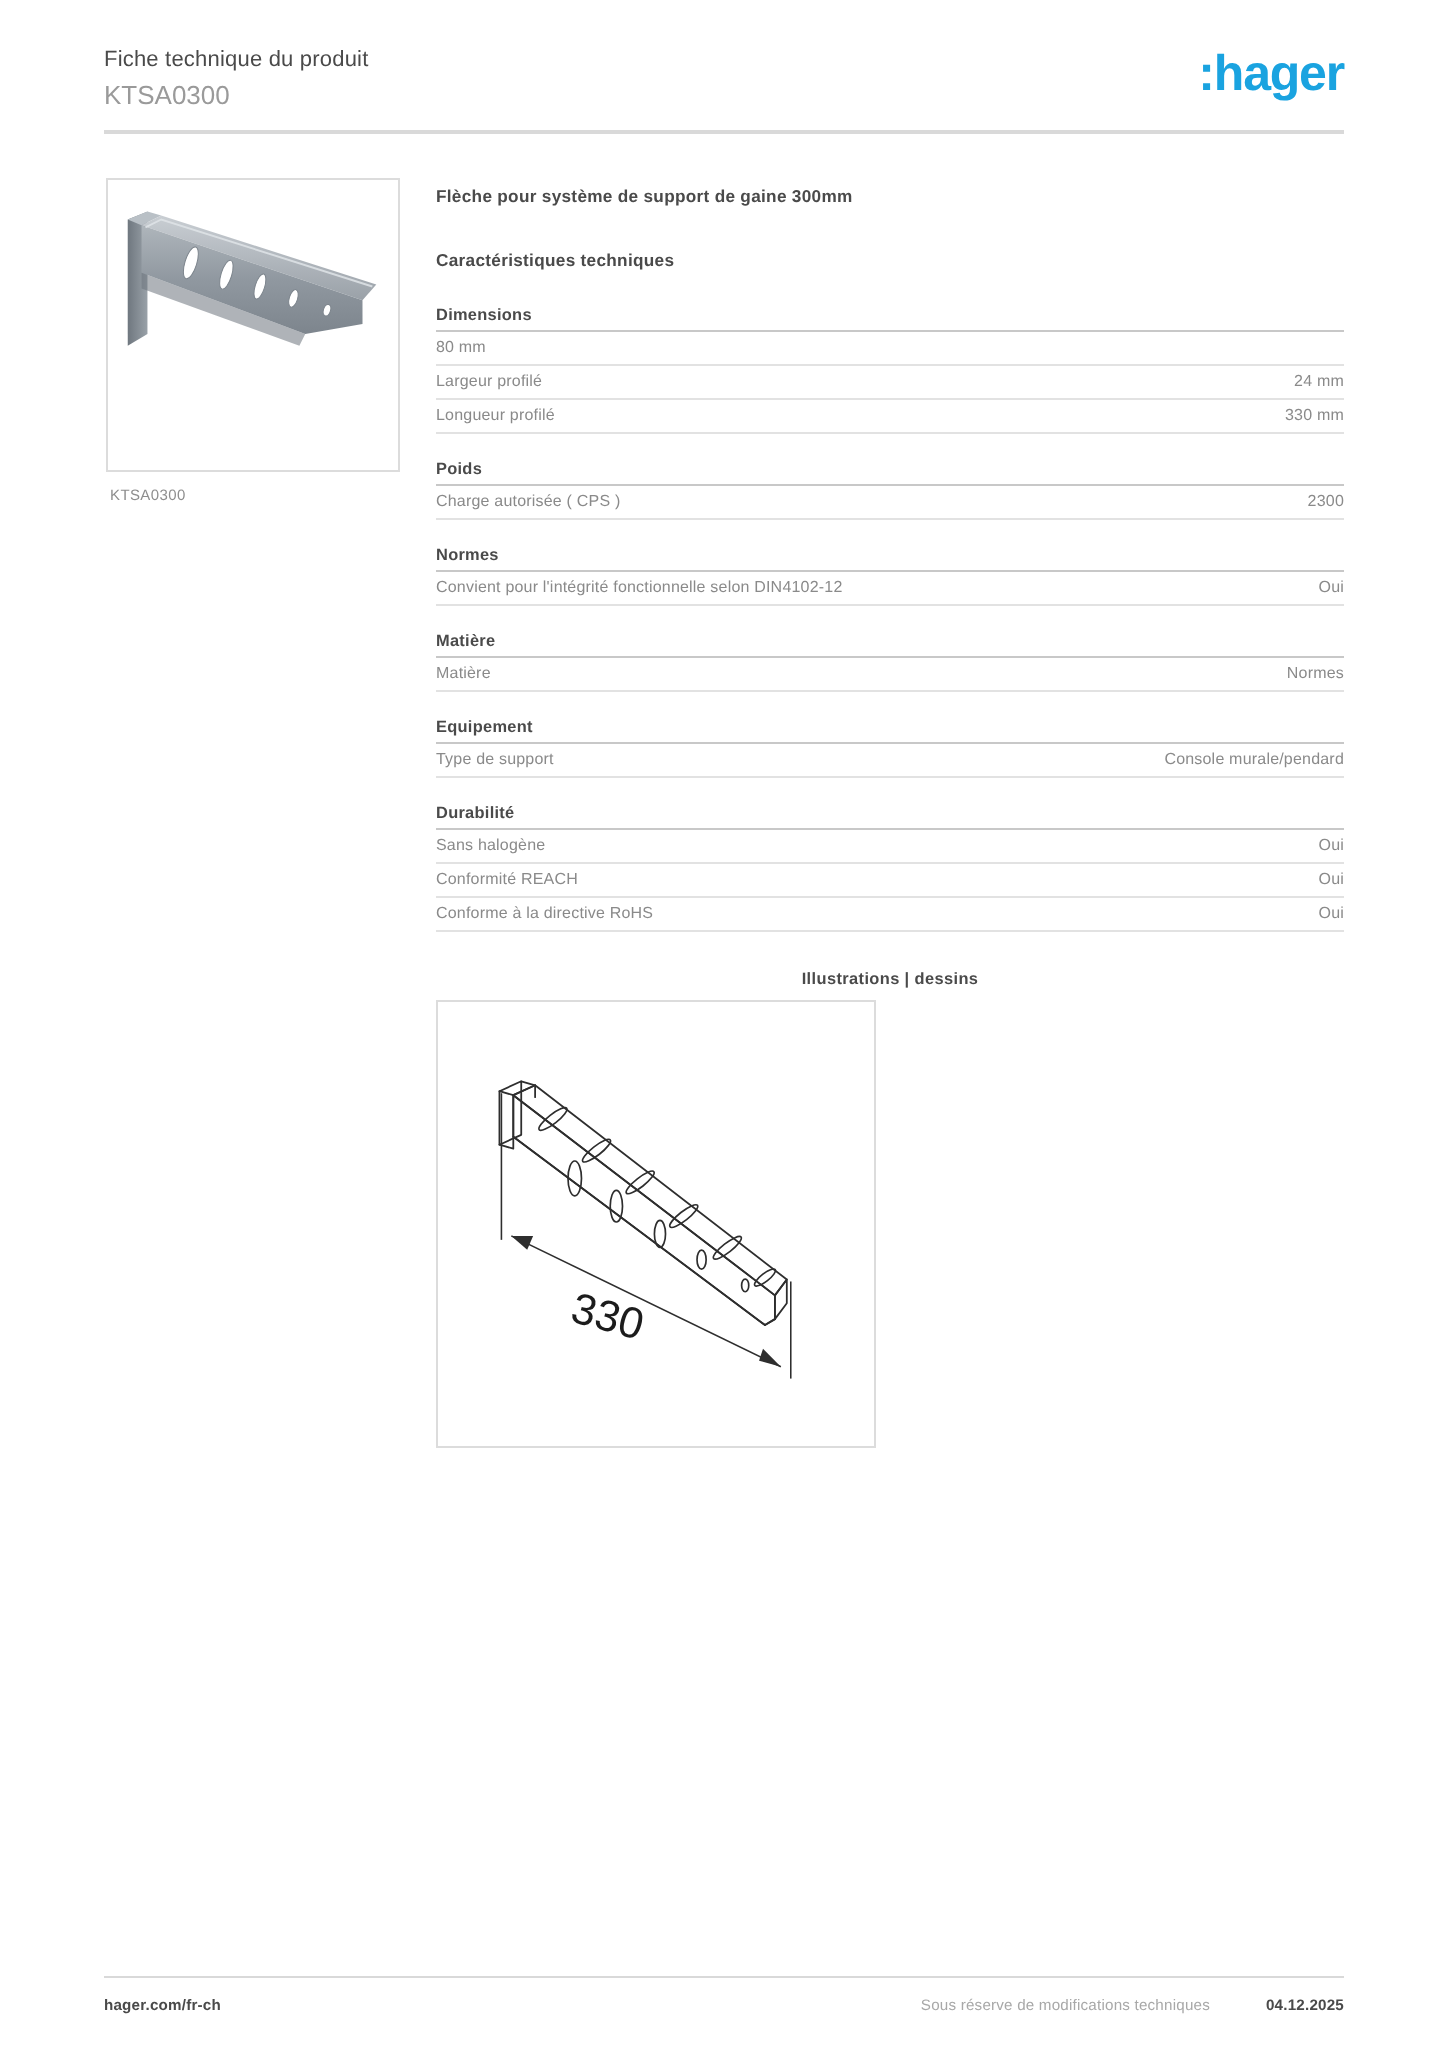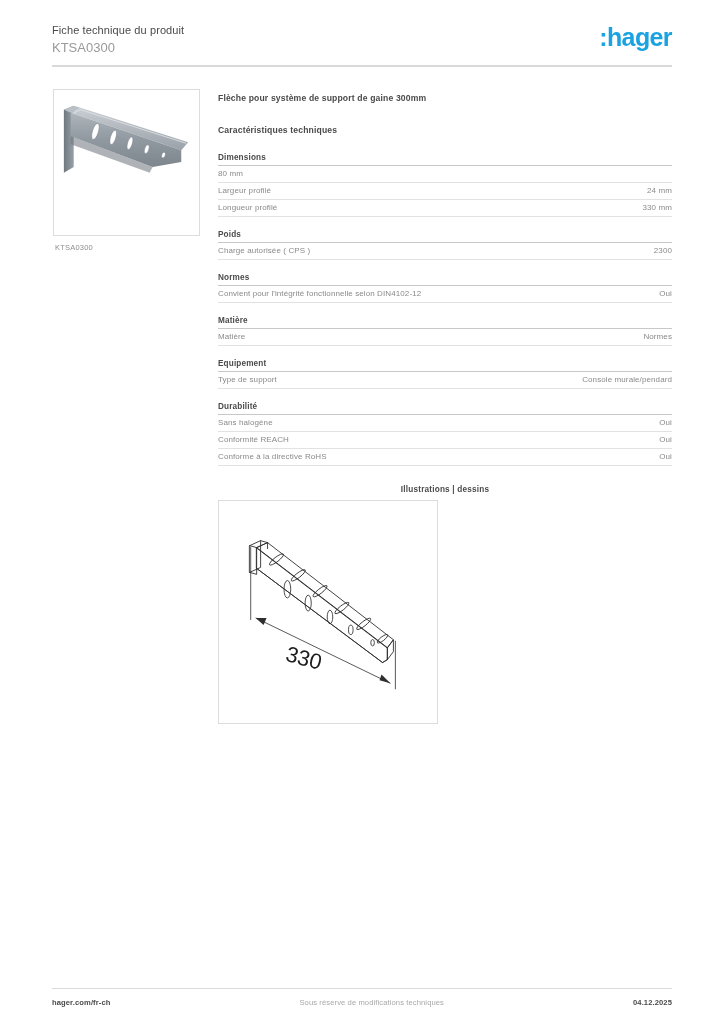--- a/index.html
+++ b/index.html
@@ -178,21 +178,21 @@
     gap: 28px;
   }
   .footer-left {
     font-weight: bold;
     color: #4a4a4a;
     letter-spacing: .1px;
     flex: 0 0 auto;
   }
   .footer-center {
     flex: 1 1 auto;
-    text-align: center;
+    text-align: right;
     color: #a8a8a8;
     letter-spacing: .1px;
   }
   .footer-right {
     font-weight: bold;
     color: #4a4a4a;
     letter-spacing: .1px;
     flex: 0 0 auto;
   }
 </style>

